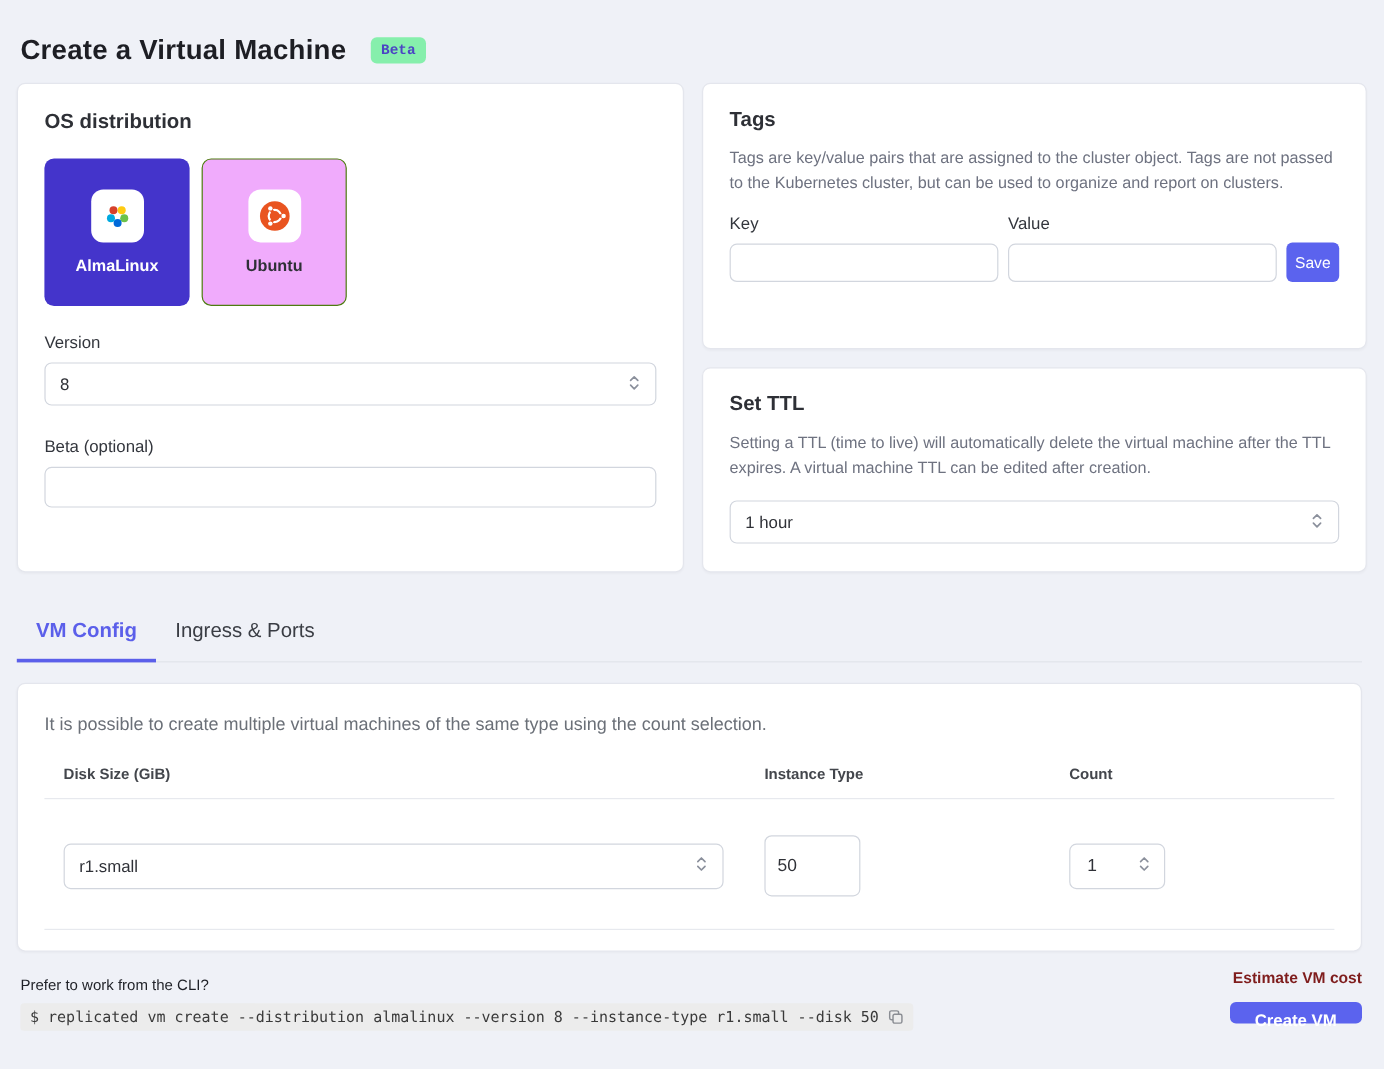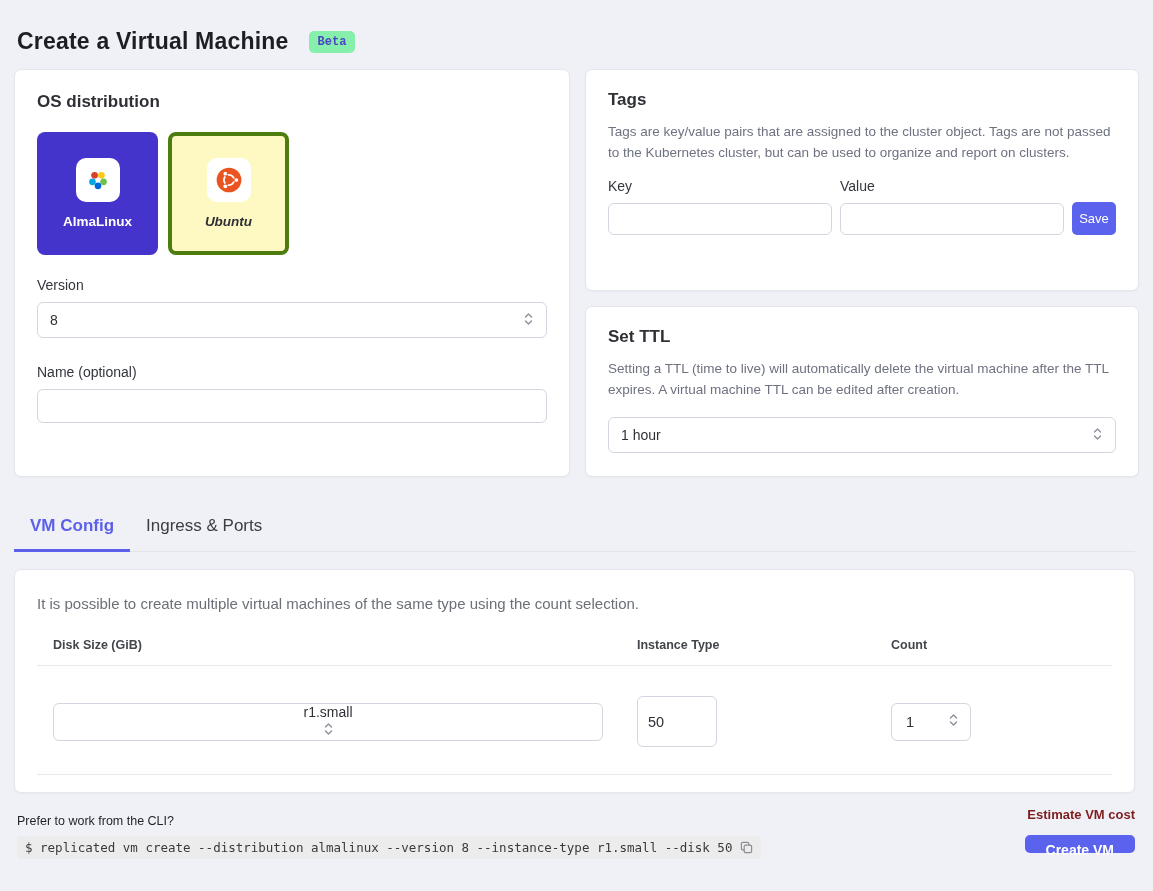--- a/index.html
+++ b/index.html
@@ -35,21 +35,21 @@
   .ttl-card { flex: 1; padding: 20px 22px; }
 
   
   .os-card .card-heading { margin-bottom: 20px; }
   .tiles { display: flex; gap: 10px; margin-bottom: 22px; }
   .tile {
     width: 121px; height: 123px; border-radius: 8px; cursor: pointer;
     display: flex; flex-direction: column; align-items: center; justify-content: center; gap: 12px;
   }
   .tile.selected { background: #4434cb; }
-  .tile.unselected { background: #fef9c3; border: 4px solid #4d7c0f; font-style: italic; }
+  .tile.unselected { background: #f0abfc; border: 1px solid #4d7c0f; }
   .tile-icon-box {
     width: 44px; height: 44px; background: #fff; border-radius: 10px;
     display: flex; align-items: center; justify-content: center;
   }
   .tile.selected .tile-label { color: #fff; font-weight: 700; font-size: 13.5px; }
   .tile.unselected .tile-label { color: #2e3036; font-weight: 700; font-size: 13.5px; }
 
   
   .field-label { font-size: 14px; color: #33363d; font-weight: 500; margin-bottom: 9px; display: block; }
   .select-box {
@@ -94,21 +94,21 @@
   
   .config-card { margin-top: 17px; height: 224px; padding: 25px 22px 0 22px; }
   .config-desc { font-size: 15px; color: #6b7078; margin-bottom: 26px; }
   .vm-table .thead, .vm-table .trow { display: grid; grid-template-columns: 584px 254px 1fr; }
   .vm-table .th {
     padding-left: 16px; font-size: 12.5px; font-weight: 700; color: #43464c; padding-bottom: 13px;
   }
   .vm-table .thead { border-bottom: 1px solid #e7e9ee; }
   .vm-table .trow { padding: 30px 0 27px 0; border-bottom: 1px solid #e7e9ee; align-items: center; }
   .vm-table .td { padding-left: 16px; }
-  .instance-select { width: 550px; height: 38px; flex-direction: column; }
+  .instance-select { width: 550px; height: 38px; }
   .disk-input { width: 80px; height: 51px; text-align: left; font-size: 14.5px; }
   .count-stepper {
     width: 80px; height: 38px; border: 1px solid #d2d6de; border-radius: 6px; background: #fff;
     display: flex; align-items: center; justify-content: space-between; padding: 0 11px 0 14px;
     font-size: 14.5px; color: #2f3137; cursor: pointer;
   }
 
   
   .footer { margin-top: 14px; display: flex; justify-content: space-between; align-items: flex-end; }
   .footer-left { display: flex; flex-direction: column; gap: 8px; padding-left: 3px; }
@@ -181,21 +181,21 @@
         <span>8</span>
         <span class="chev">
           <svg width="11" height="16" viewBox="0 0 11 16" fill="none" stroke="#8b909c" stroke-width="1.4" stroke-linecap="round" stroke-linejoin="round">
             <path d="M2.5 6 L5.5 3 L8.5 6"></path>
               <path d="M2.5 10 L5.5 13 L8.5 10"></path>
           </svg>
         </span>
       </div>
 
       <div class="name-input-wrap">
-        <label class="field-label">Name (optional)</label>
+        <label class="field-label">Beta (optional)</label>
         <input class="text-input" type="text" value="" style="">
       </div>
     </div>
 
     <div class="right-col">
 
       <div class="card tags-card">
         <div class="card-heading">Tags</div>
         <div class="card-desc">Tags are key/value pairs that are assigned to the cluster object. Tags are not passed to the Kubernetes cluster, but can be used to organize and report on clusters.</div>
         <div class="kv-row">

